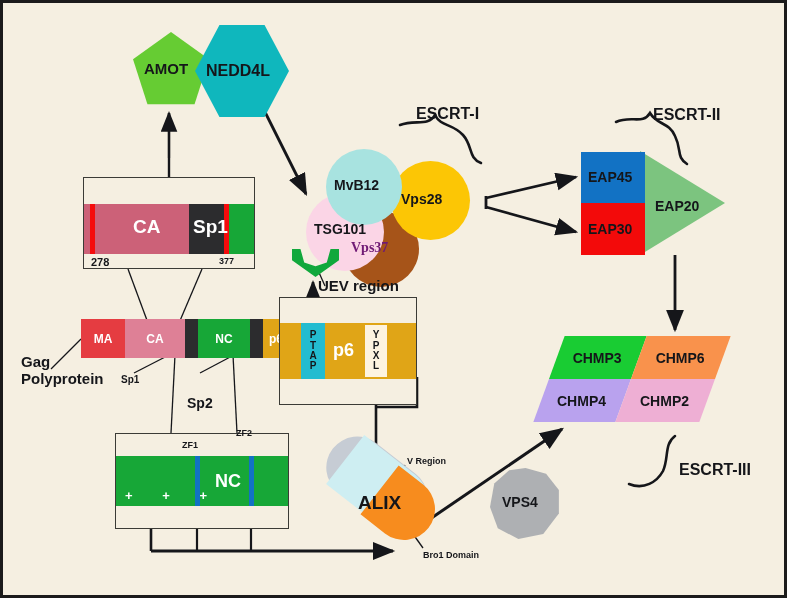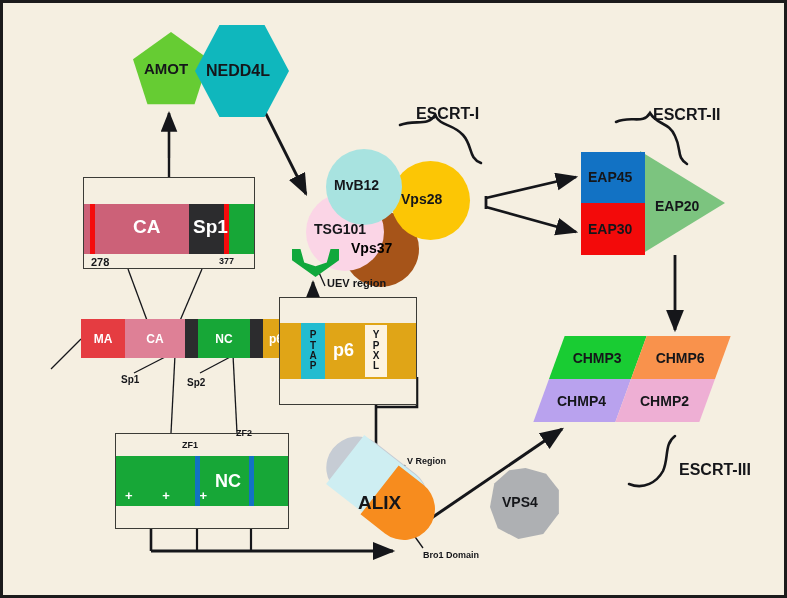--- a/index.html
+++ b/index.html
@@ -60,21 +60,21 @@
 
   
   .circ { border-radius: 50%; }
   #tsg101-circ { left: 303px; top: 190px; width: 78px; height: 78px; background: #fbd5e6; }
   #tsg101-text { left: 311px; top: 218px; font-size: 14px; }
   #mvb12-circ { left: 323px; top: 146px; width: 76px; height: 76px; background: #a8e3e0; }
   #mvb12-text { left: 331px; top: 174px; font-size: 14px; }
   #vps28-circ { left: 388px; top: 158px; width: 79px; height: 79px; background: #fcc605; }
   #vps28-text { left: 398px; top: 188px; font-size: 14px; text-align: right; }
   #vps37-circ { left: 340px; top: 208px; width: 76px; height: 76px; background: #a65419; }
-  #vps37-text { left: 348px; top: 237px; font-size: 14px; color: #000000; }
+  #vps37-text { left: 348px; top: 237px; font-size: 14px; color: #701a75; font-family: Liberation Serif, serif; }
   #uev-shape {
     left: 289px; top: 246px; width: 47px; height: 28px;
     background: #11a83c;
     clip-path: polygon(0% 0%, 18% 0%, 26% 48%, 50% 62%, 74% 48%, 82% 0%, 100% 0%, 100% 40%, 50% 100%, 0% 40%);
   }
   #escrt1-label { left: 413px; top: 102px; font-size: 16px; }
 
   
   #eap20-shape {
     left: 637px; top: 148px; width: 85px; height: 104px;
@@ -125,34 +125,34 @@
   .gseg { height: 39px; display: flex; align-items: center; justify-content: center;
           font-size: 12px; font-weight: bold; color: #ffffff; }
   #g-ma  { width: 44px; background: #e53c41; }
   #g-ca  { width: 60px; background: #de8096; }
   #g-sp1 { width: 13px; background: #2c2c2e; }
   #g-nc  { width: 52px; background: #17a737; }
   #g-sp2 { width: 13px; background: #2c2c2e; }
   #g-p6  { width: 26px; background: #e0a517; }
   #gag-label { left: 18px; top: 350px; font-size: 15px; }
   #sp1-tick-label { left: 118px; top: 371px; font-size: 10px; }
-  #sp2-tick-label { left: 184px; top: 374px; font-size: 10px; }
+  #sp2-tick-label { left: 184px; top: 392px; font-size: 14px; }
 
   
   #p6-outer {
     left: 276px; top: 294px; width: 138px; height: 108px;
     border: 1.6px solid #3b3b36; background: #f5efe1;
   }
   #p6-band { position: absolute; left: 277px; top: 320px; width: 136px; height: 56px; background: #e0a517; }
   #ptap-box { position: absolute; left: 298px; top: 320px; width: 24px; height: 56px; background: #23bcd0; }
   #ypxl-box { position: absolute; left: 362px; top: 322px; width: 22px; height: 52px; background: #fdf3e0; }
   .vert-letters { display: flex; flex-direction: column; align-items: center; justify-content: center;
                   height: 100%; font-size: 10px; font-weight: bold; line-height: 1.03; color: #15161a; }
   #p6-text { left: 330px; top: 337px; font-size: 18px; color: #ffffff; }
-  #uev-label { left: 324px; top: 274px; font-size: 11px; }
+  #uev-label { left: 315px; top: 274px; font-size: 15px; }
 
   
   #nc-outer {
     left: 112px; top: 430px; width: 174px; height: 96px;
     border: 1.6px solid #3b3b36; background: #f5efe1;
   }
   #nc-band { position: absolute; left: 113px; top: 453px; width: 172px; height: 50px; background: #17a737; }
   .zf { position: absolute; top: 453px; width: 5px; height: 50px; background: #1272c4; }
   #zf1 { left: 192px; }
   #zf2 { left: 246px; }
@@ -351,20 +351,24 @@
   <div class="lbl" id="escrt3-label">ESCRT-III</div>
 
   <div class="node" id="gag-bar">
     <div class="gseg" id="g-ma">MA</div>
     <div class="gseg" id="g-ca">CA</div>
     <div class="gseg" id="g-sp1"></div>
     <div class="gseg" id="g-nc">NC</div>
     <div class="gseg" id="g-sp2"></div>
     <div class="gseg" id="g-p6">p6</div>
   </div>
+  <div class="lbl" id="gag-label">
+    <div>Gag</div>
+    <div>Polyprotein</div>
+  </div>
   <div class="lbl" id="sp1-tick-label">Sp1</div>
   <div class="lbl" id="sp2-tick-label">Sp2</div>
 
   <div class="node" id="p6-outer"></div>
   <div id="p6-band"></div>
   <div id="ptap-box">
     <div class="vert-letters">
       <span>P</span>
         <span>T</span>
         <span>A</span>

